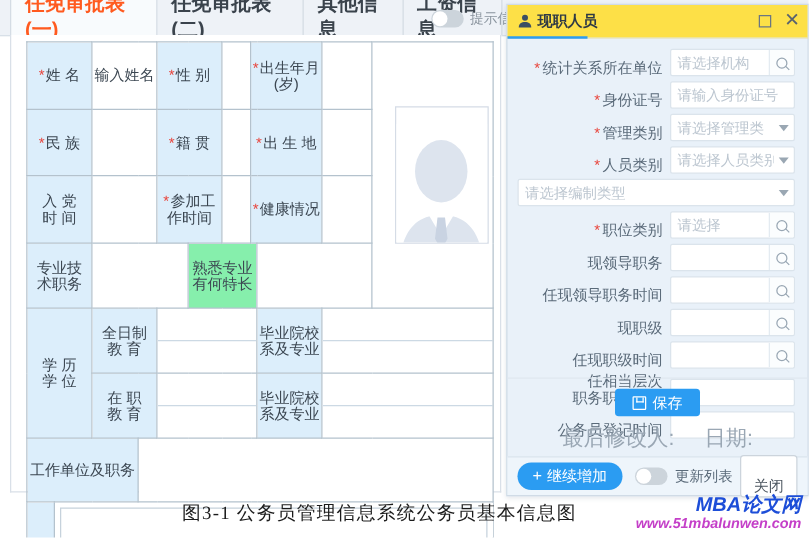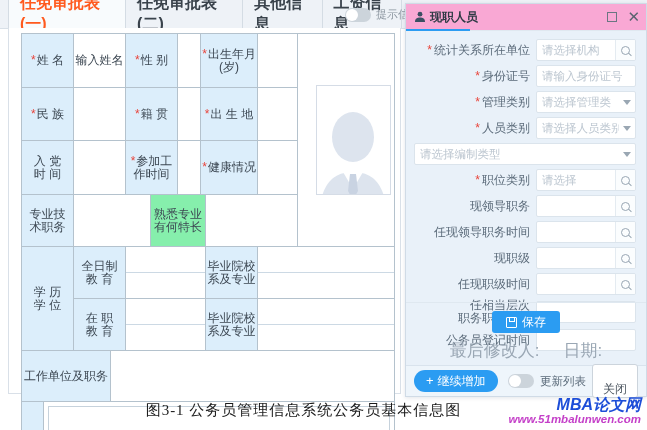--- a/index.html
+++ b/index.html
@@ -43,30 +43,30 @@
   .resume-lb { padding:0; }
   .resume-lb .ricon { display:block; margin:0 auto 6px auto; width:14px; height:14px; }
   .resume-val { position:relative; padding:0; }
   .resume-box { position:absolute; left:4px; right:4px; top:4px; bottom:5px;
                 background:#fff; border:1px solid #c6d2dc; }
 
   
   .panel { position:absolute; left:405px; top:3px; width:242px; height:394px;
            background:#e9f1f9; border:1px solid #d0dbe6; box-sizing:border-box;
            box-shadow:0 1px 4px rgba(60,80,110,.15); }
-  .panel-hd { position:relative; height:26px; background:#f9a8d4; border-bottom:1px solid #e0e8f0;
+  .panel-hd { position:relative; height:26px; background:#fde047; border-bottom:1px solid #e0e8f0;
               display:flex; align-items:center; padding:0 6px; }
   .pico { width:12px; height:12px; margin:0 4px 0 2px; flex:none; }
   .ptitle { font-size:12px; font-weight:700; color:#2f3a45; }
   .hd-underline { position:absolute; left:0; bottom:-1px; width:64px; height:2px; background:#2b9cf2; }
   .hd-btns { margin-left:auto; display:flex; align-items:center; gap:10px; }
   .maxbox { width:8px; height:8px; border:1px solid #6b7682; }
   .closex { font-size:15px; line-height:12px; color:#59636e; }
   .panel-bd { padding:8px 0 0 8px; }
-  .prow { display:flex; align-items:center; margin-bottom:4px; }
+  .prow { display:flex; align-items:flex-end; margin-bottom:4px; }
   .plabel { width:116px; flex:none; text-align:right; padding-right:6px; color:#5a6a79;
             font-size:12px; line-height:13px; white-space:pre-line; }
   .star { color:#e8453c; margin-right:2px; }
   .pinput { flex:1; height:20px; background:#fff; border:1px solid #dbe4ec; border-radius:2px;
             display:flex; align-items:center; margin-right:10px; overflow:hidden; }
   .pph { flex:1; padding-left:5px; font-size:11.5px; color:#bcc6d0; white-space:nowrap;
          overflow:hidden; text-align:left; }
   .sfx { width:19px; align-self:stretch; border-left:1px solid #e4ebf1; background:#fbfdfe;
          display:flex; align-items:center; justify-content:center; flex:none; }
   .mag { width:7px; height:7px; border:1px solid #98a6b3; border-radius:50%; position:relative; }

